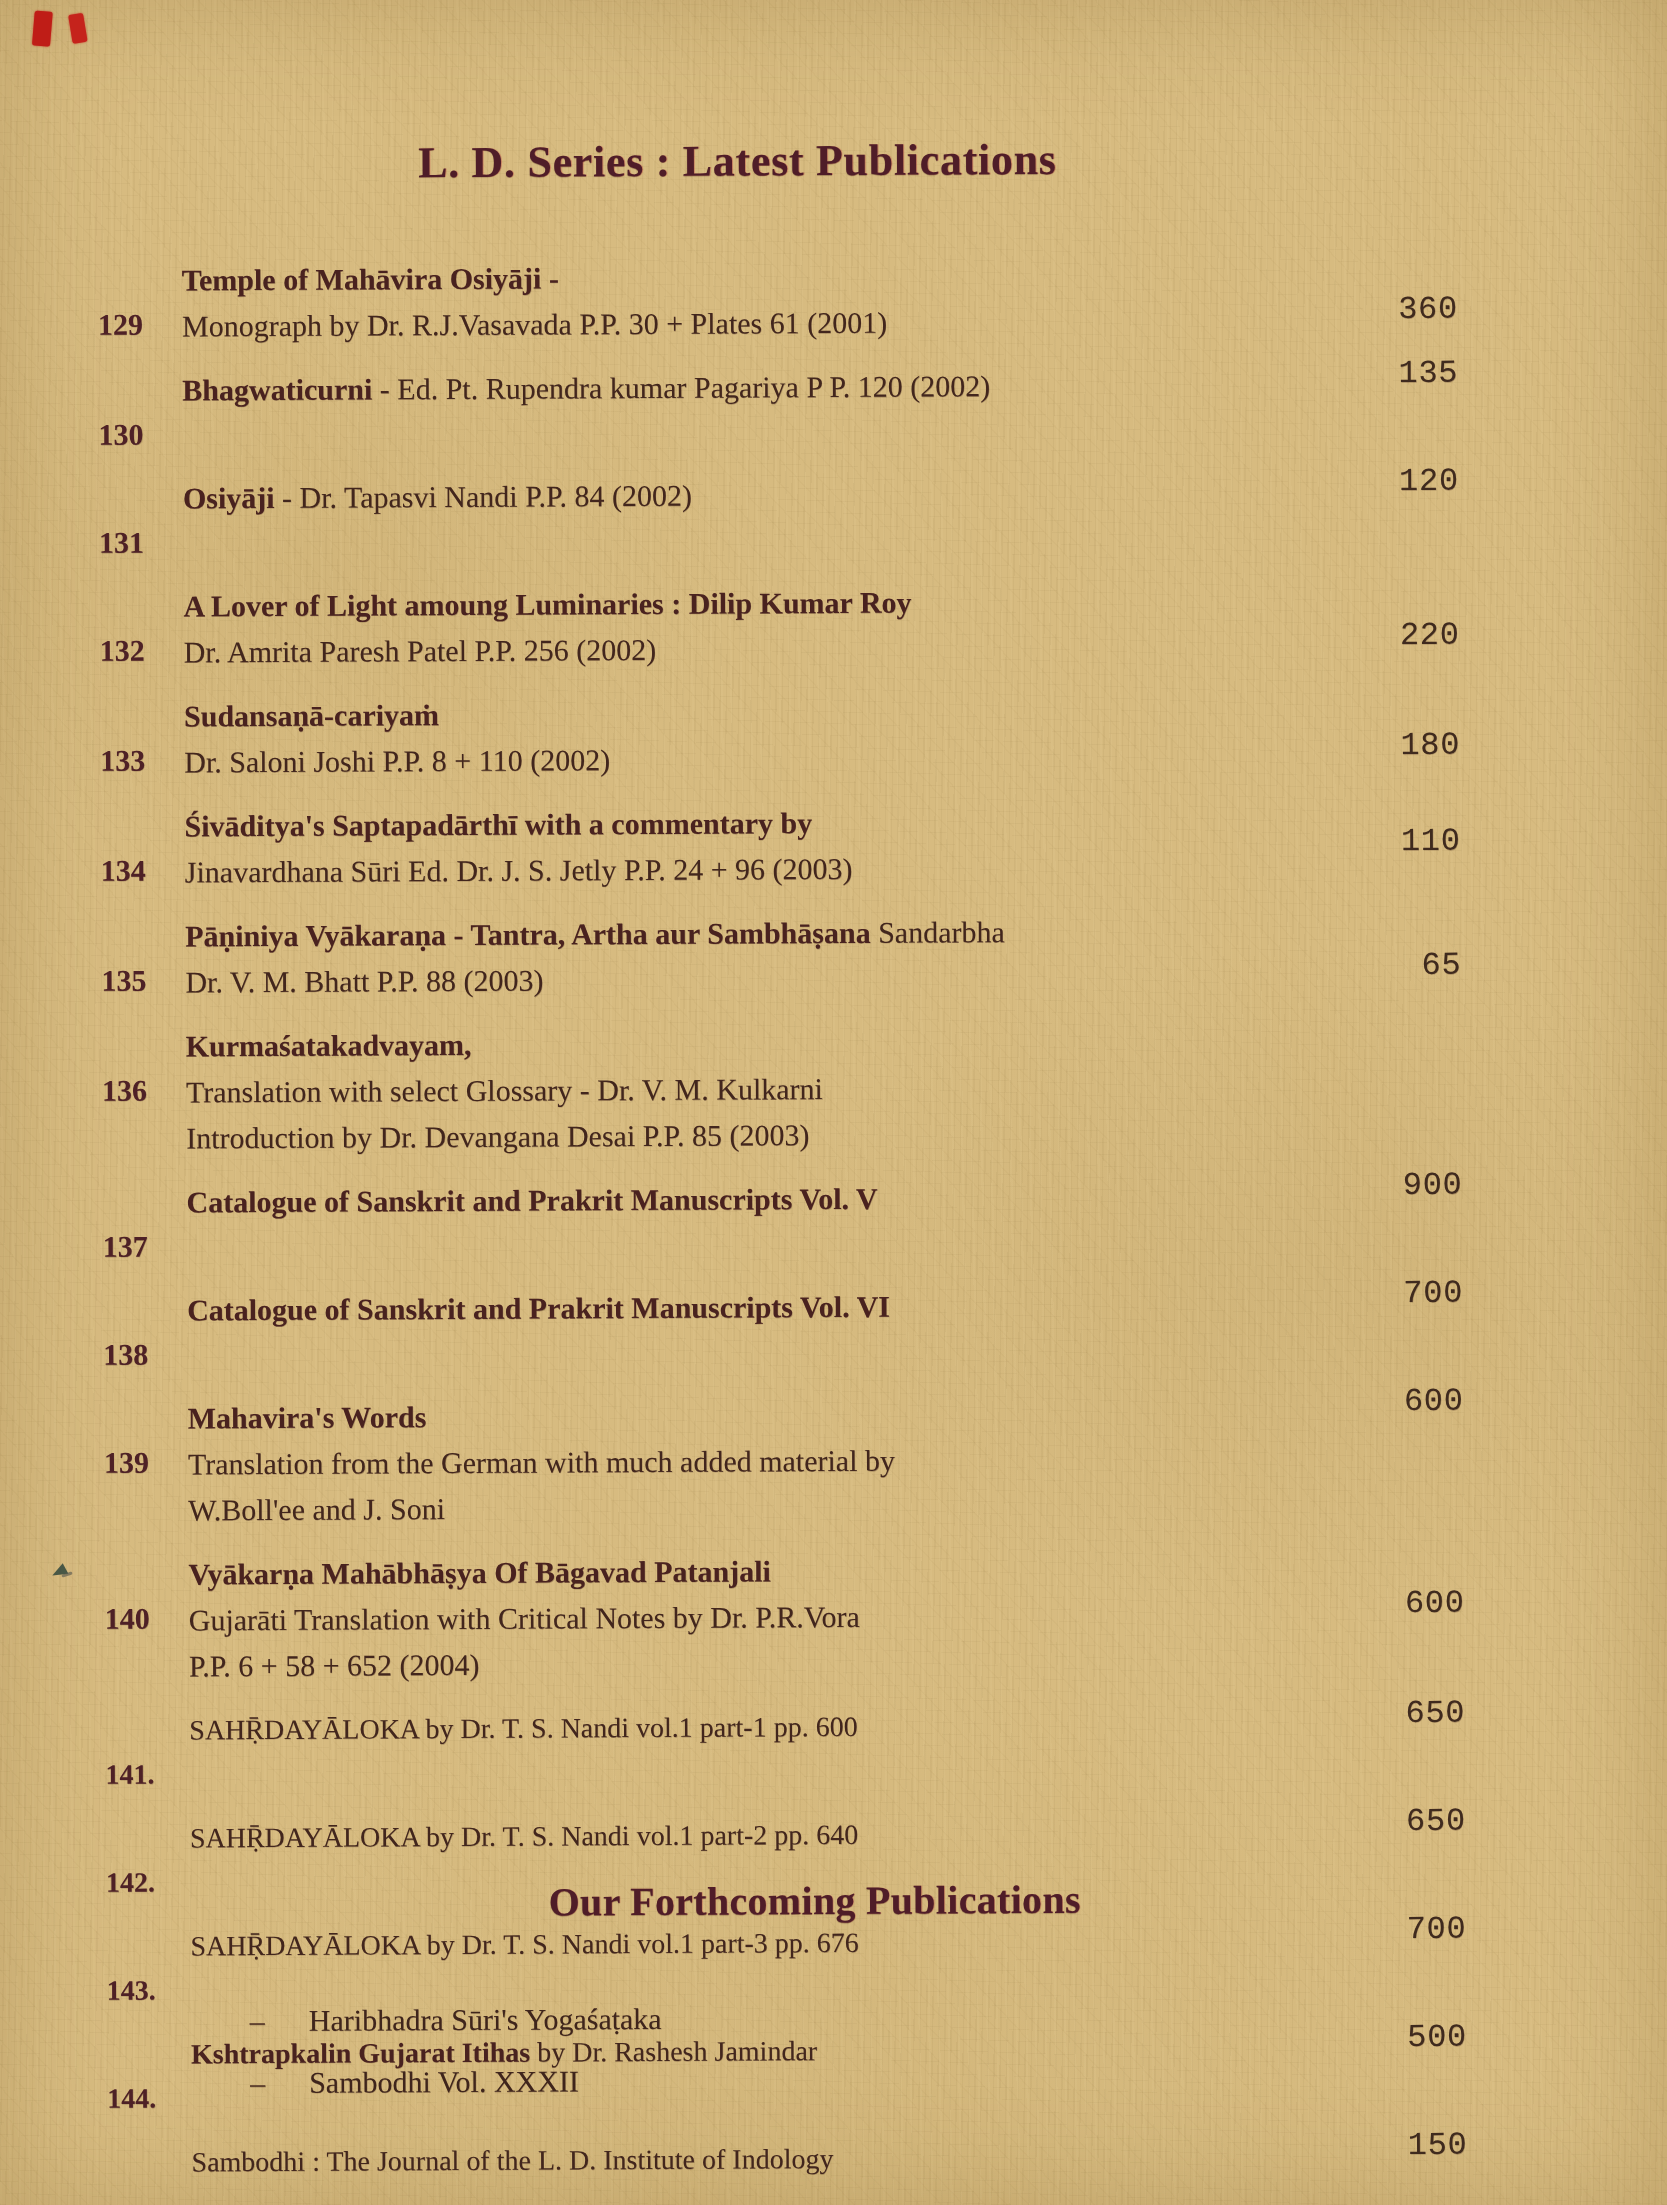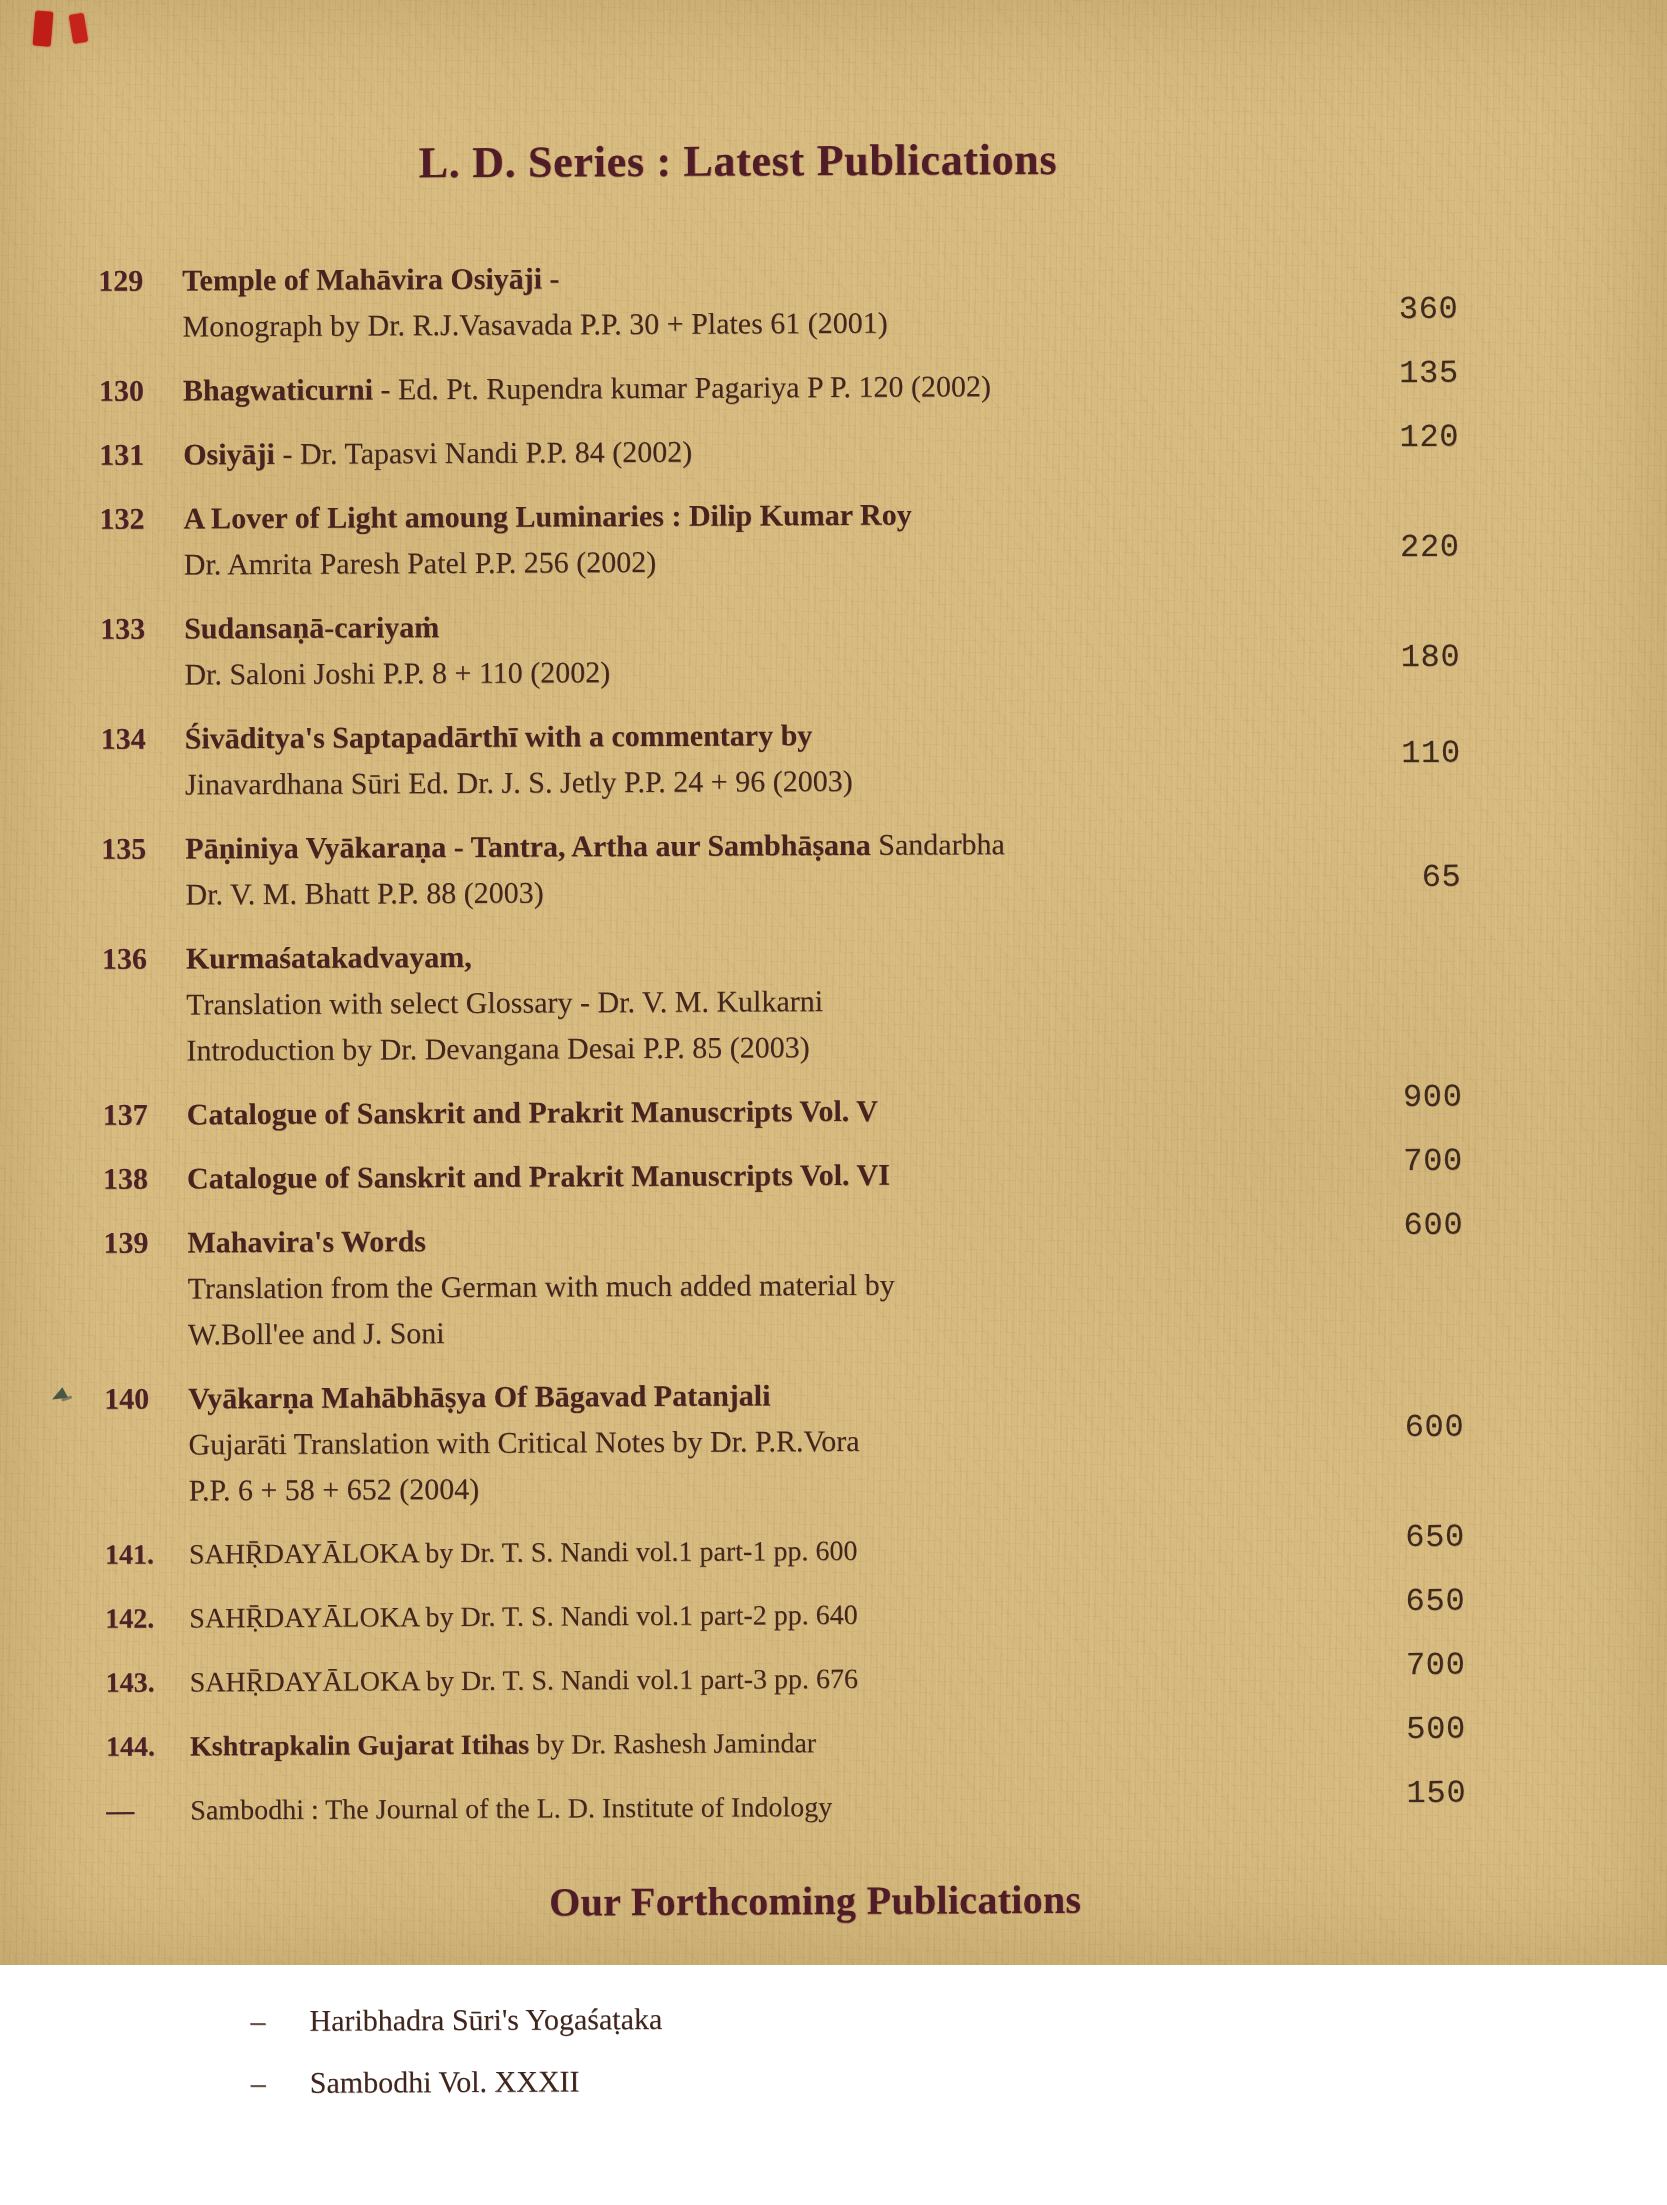--- a/index.html
+++ b/index.html
@@ -3,21 +3,21 @@
 <meta charset="utf-8">
 <style>
   html,body{margin:0;padding:0;}
   body{
     width:1668px;height:2205px;
     font-family:"Liberation Serif","DejaVu Serif",serif;
     overflow:hidden;
   }
   .page{
     position:relative;
-    width:1668px;height:1965px;
+    width:1668px;height:2205px;
     background-color:#d7bb80;
     background-image:
       repeating-linear-gradient(91deg, rgba(123,98,46,0.07) 0 1.4px, rgba(0,0,0,0) 1.4px 6.2px),
       repeating-linear-gradient(89deg, rgba(236,214,160,0.10) 0 2.1px, rgba(0,0,0,0) 2.1px 9.7px),
       repeating-linear-gradient(2deg, rgba(110,86,38,0.05) 0 0.7px, rgba(0,0,0,0) 0.7px 11.7px),
       repeating-linear-gradient(47deg, rgba(150,120,60,0.05) 0 1.4px, rgba(0,0,0,0) 1.4px 16px),
       radial-gradient(ellipse 622px 415px at 18% 26%, rgba(160,128,64,0.10), rgba(0,0,0,0) 70%),
       radial-gradient(ellipse 760px 484px at 78% 58%, rgba(146,116,56,0.09), rgba(0,0,0,0) 70%),
       radial-gradient(ellipse 968px 622px at 50% 95%, rgba(170,140,75,0.08), rgba(0,0,0,0) 70%);
     box-shadow:inset 0 0 111px rgba(130,100,45,0.28);
@@ -55,20 +55,21 @@
     grid-template-columns:84px 1fr 149px;
     margin-bottom:18px;
     font-size:30px;line-height:46px;
     text-shadow:0.4px 0.6px 0.6px rgba(62,32,22,0.30);
     position:relative;
   }
   .row.small{font-size:28px;}
   .num{
     font-weight:bold;color:#4e2126;
     white-space:nowrap;
+    margin-top:44px;
   }
   .lines{color:#42261d;}
   .line{white-space:nowrap;}
   .seg-b{font-weight:bold;color:#49221f;}
   .pricecell{text-align:right;font-family:Liberation Mono, monospace;}
   .price{
     display:block;font-size:32px;color:#3f2a1e;
     letter-spacing:0.7px;
   }
   .pen-mark{

